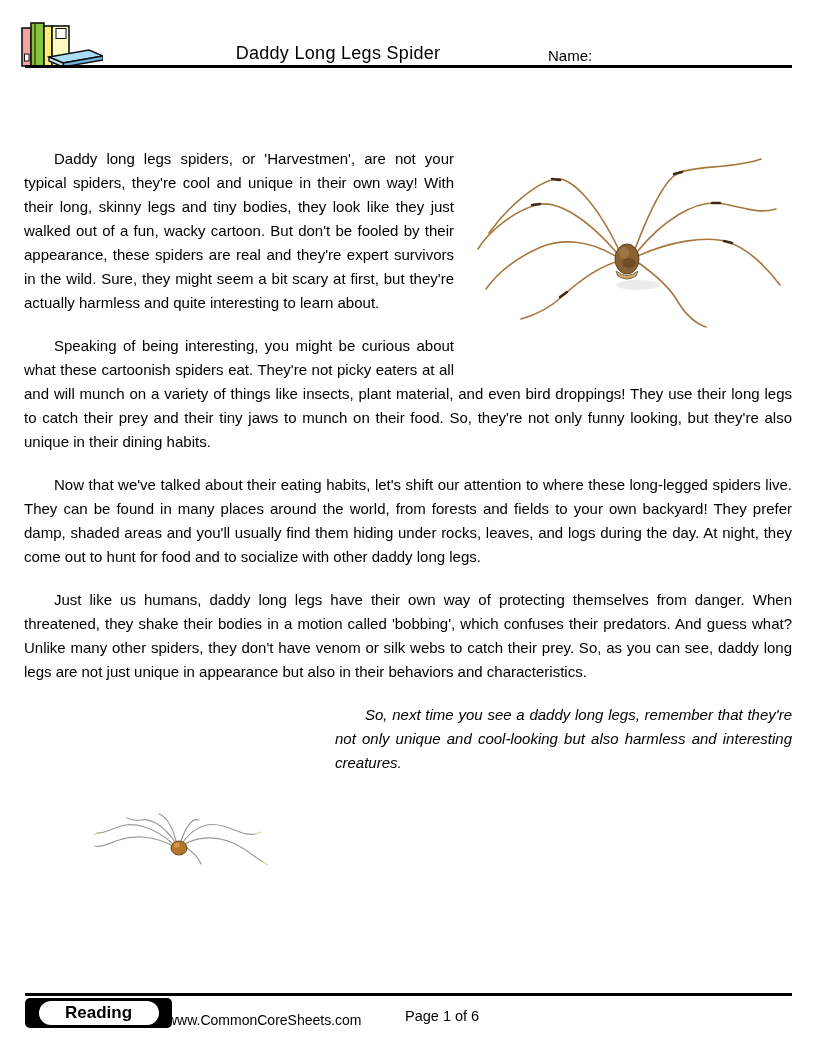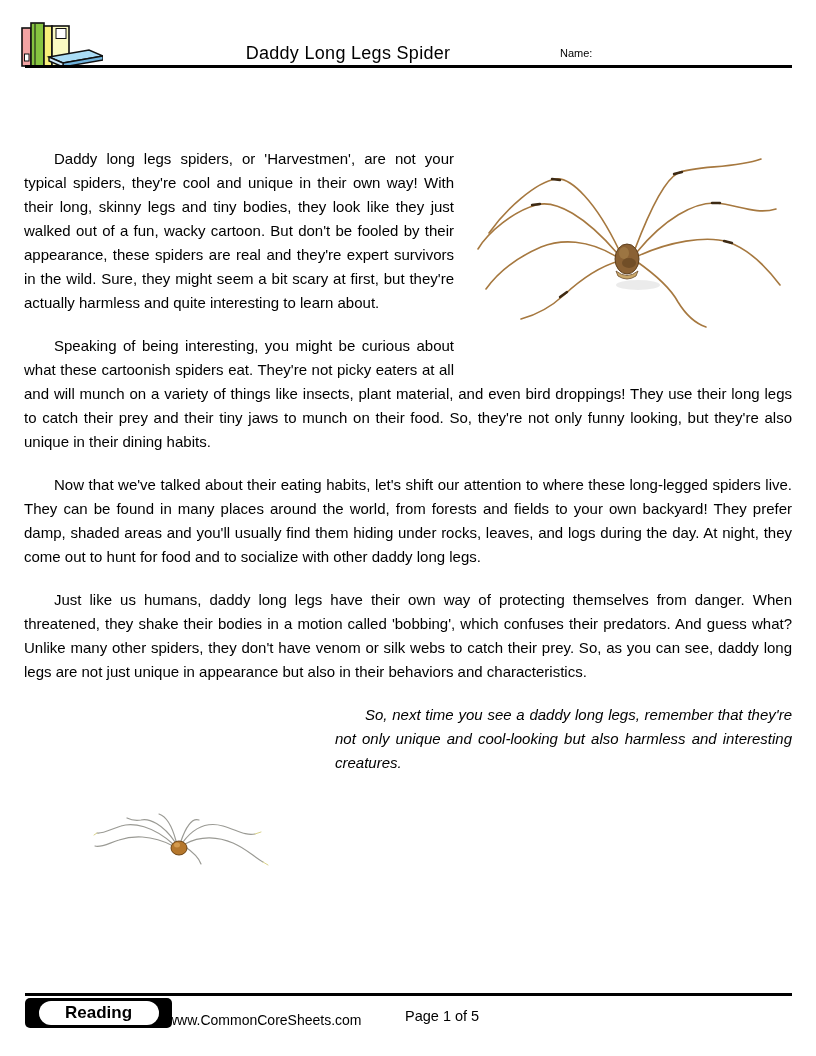--- a/index.html
+++ b/index.html
@@ -8,24 +8,24 @@
     width:816px;height:1056px;
     margin:0 auto;
     background:#ffffff;
     font-family:"Liberation Sans", sans-serif;
     color:#000;
     overflow:hidden;
   }
   
   .logo{position:absolute;left:19px;top:20px;width:84px;height:48px;}
   .page-title{
-    position:absolute;left:348px;top:43px;transform:translateX(-50%);
+    position:absolute;left:338px;top:43px;transform:translateX(-50%);
     font-size:18px;letter-spacing:.3px;white-space:nowrap;
   }
-  .name-label{position:absolute;left:560px;top:47px;font-size:11px;}
+  .name-label{position:absolute;left:548px;top:47px;font-size:15px;}
   .header-rule{position:absolute;left:25px;right:24px;top:65px;height:3px;background:#000;}
   
   .content{
     position:absolute;left:24px;right:24px;top:103px;
     font-size:15px;line-height:24px;text-align:justify;margin-top:44px;
   }
   .content p{margin:0 0 19px 0;text-indent:30px;}
   .photo-float{
     float:right;width:326px;height:185px;
     margin:0 0 46px 12px;
@@ -140,15 +140,15 @@
     </svg>
   </div>
 
   <div class="footer-rule"></div>
   <div class="reading-badge">
     <div class="pill">
       <span>Reading</span>
     </div>
   </div>
   <span class="website">www.CommonCoreSheets.com</span>
-  <span class="page-indicator">Page 1 of 5</span>
+  <span class="page-indicator">Page 1 of 6</span>
 
 </div>
 
 </body></html>

